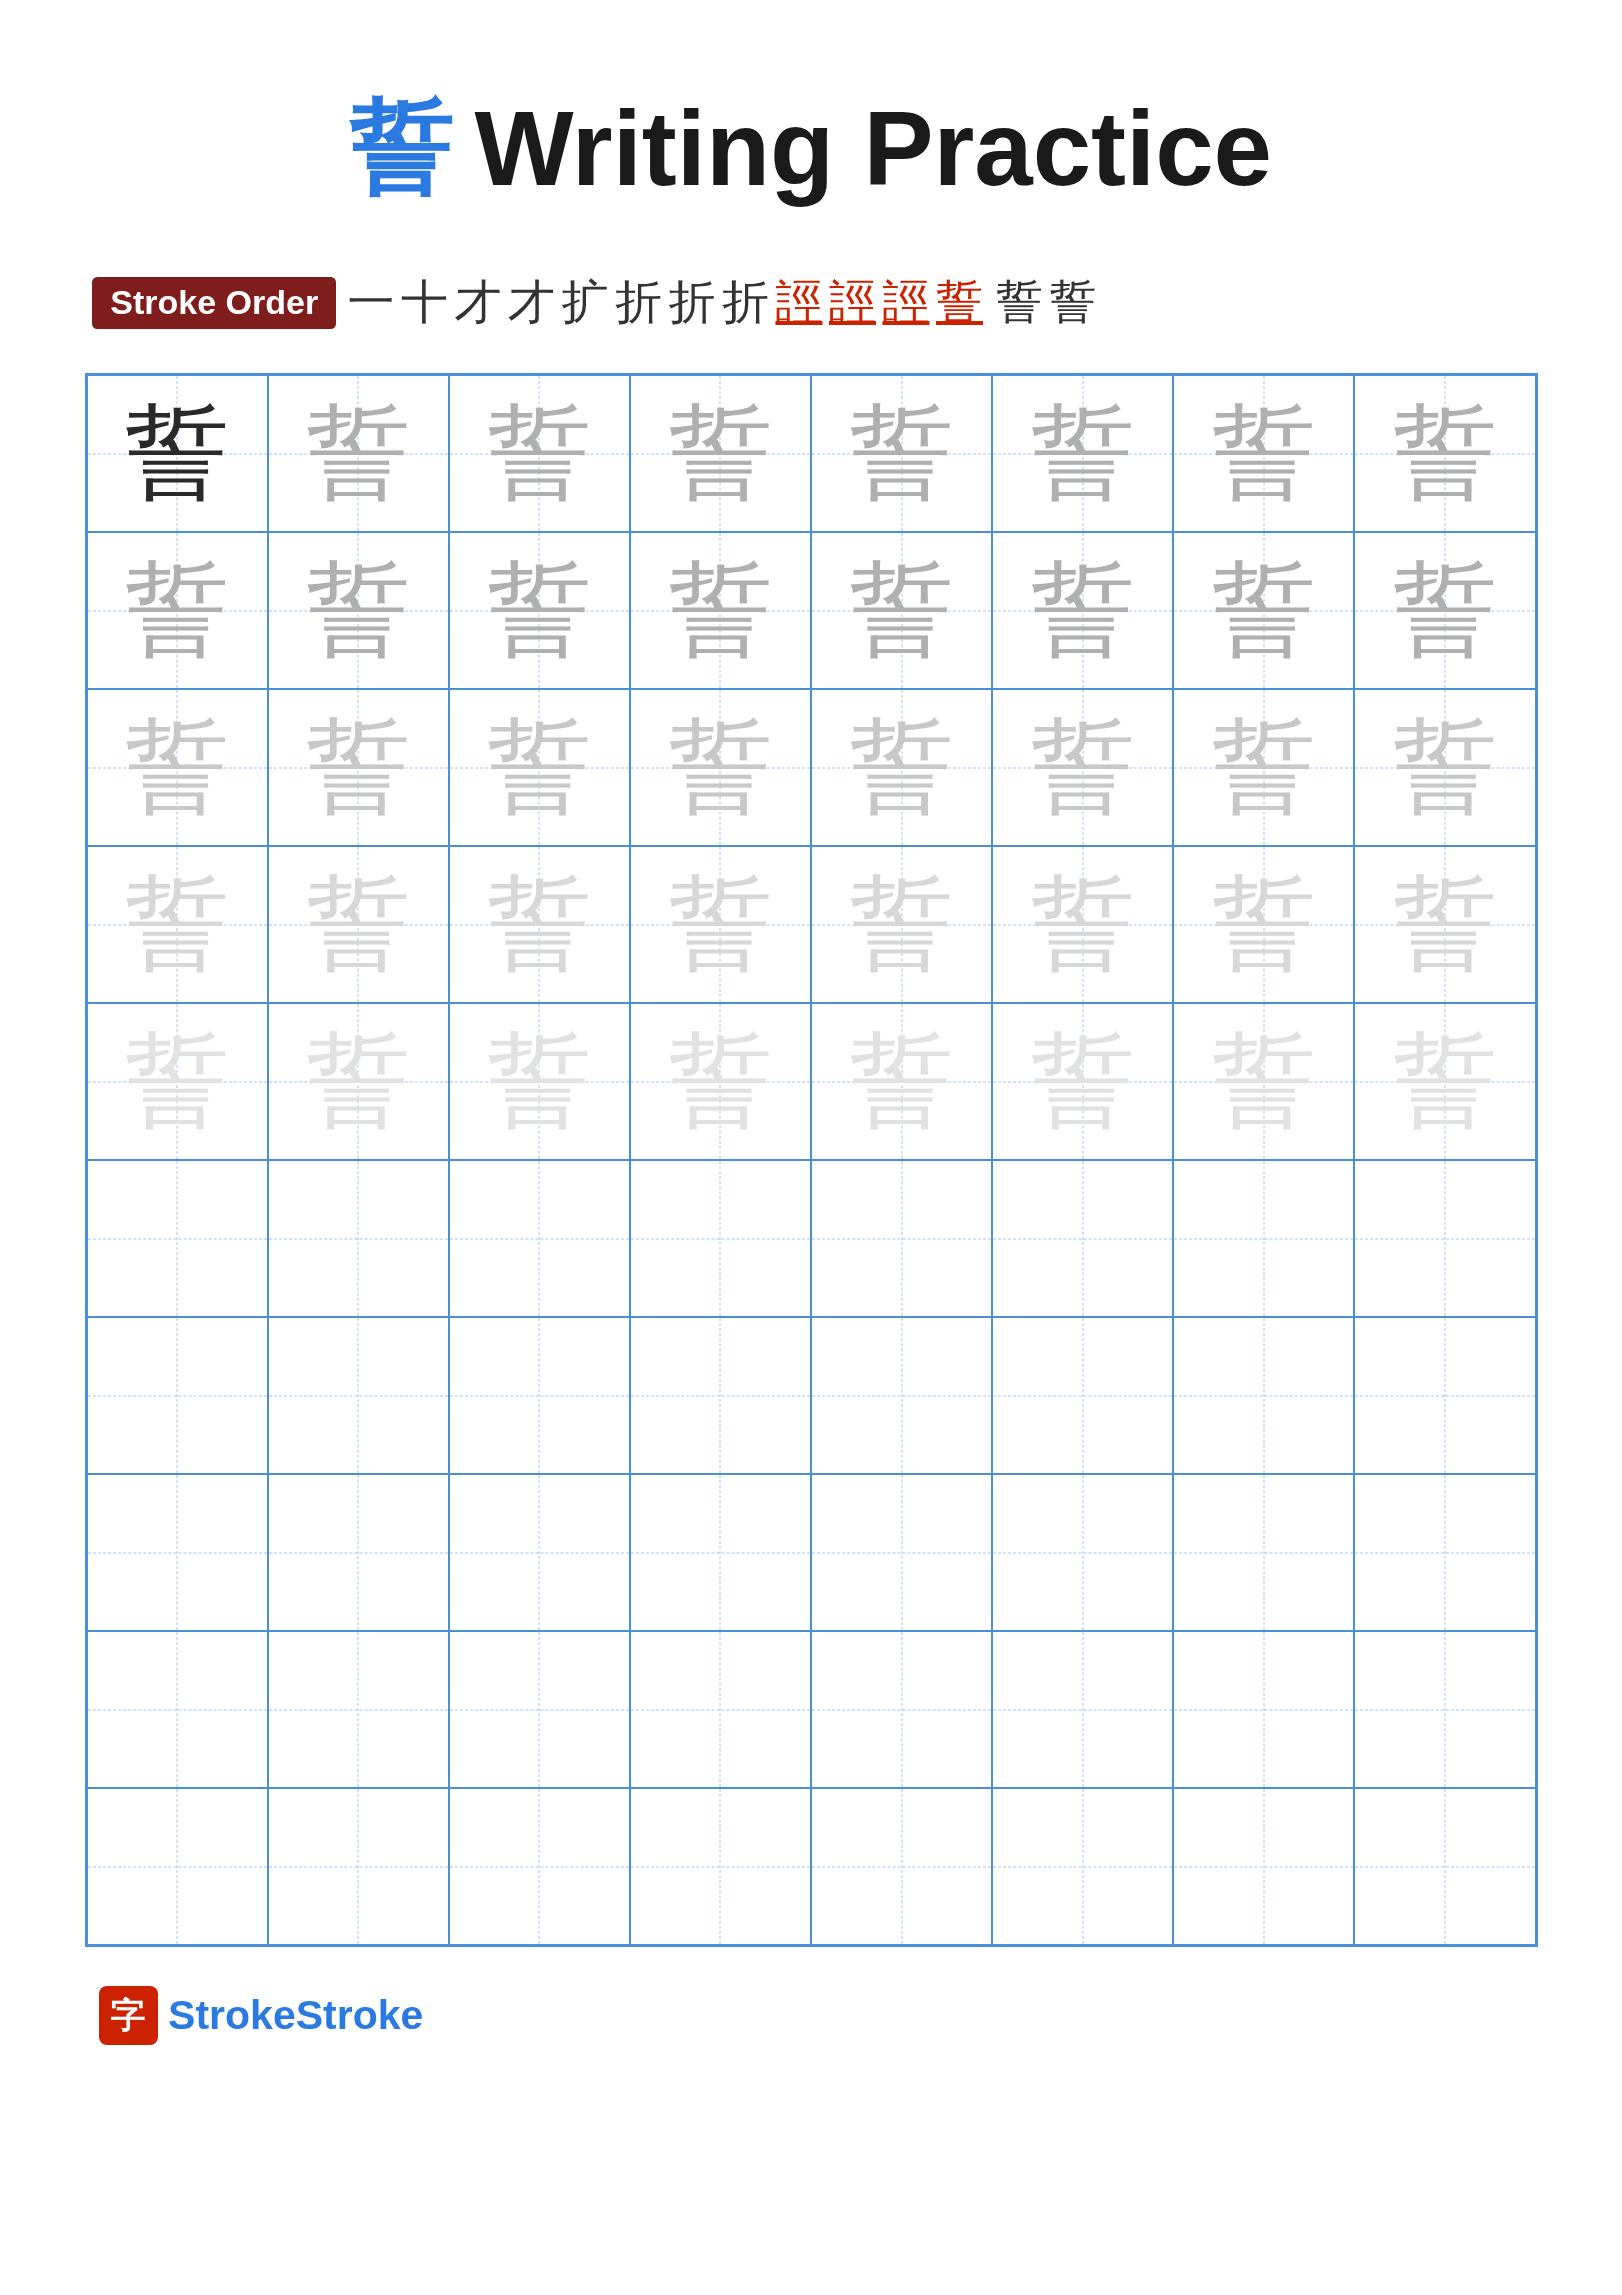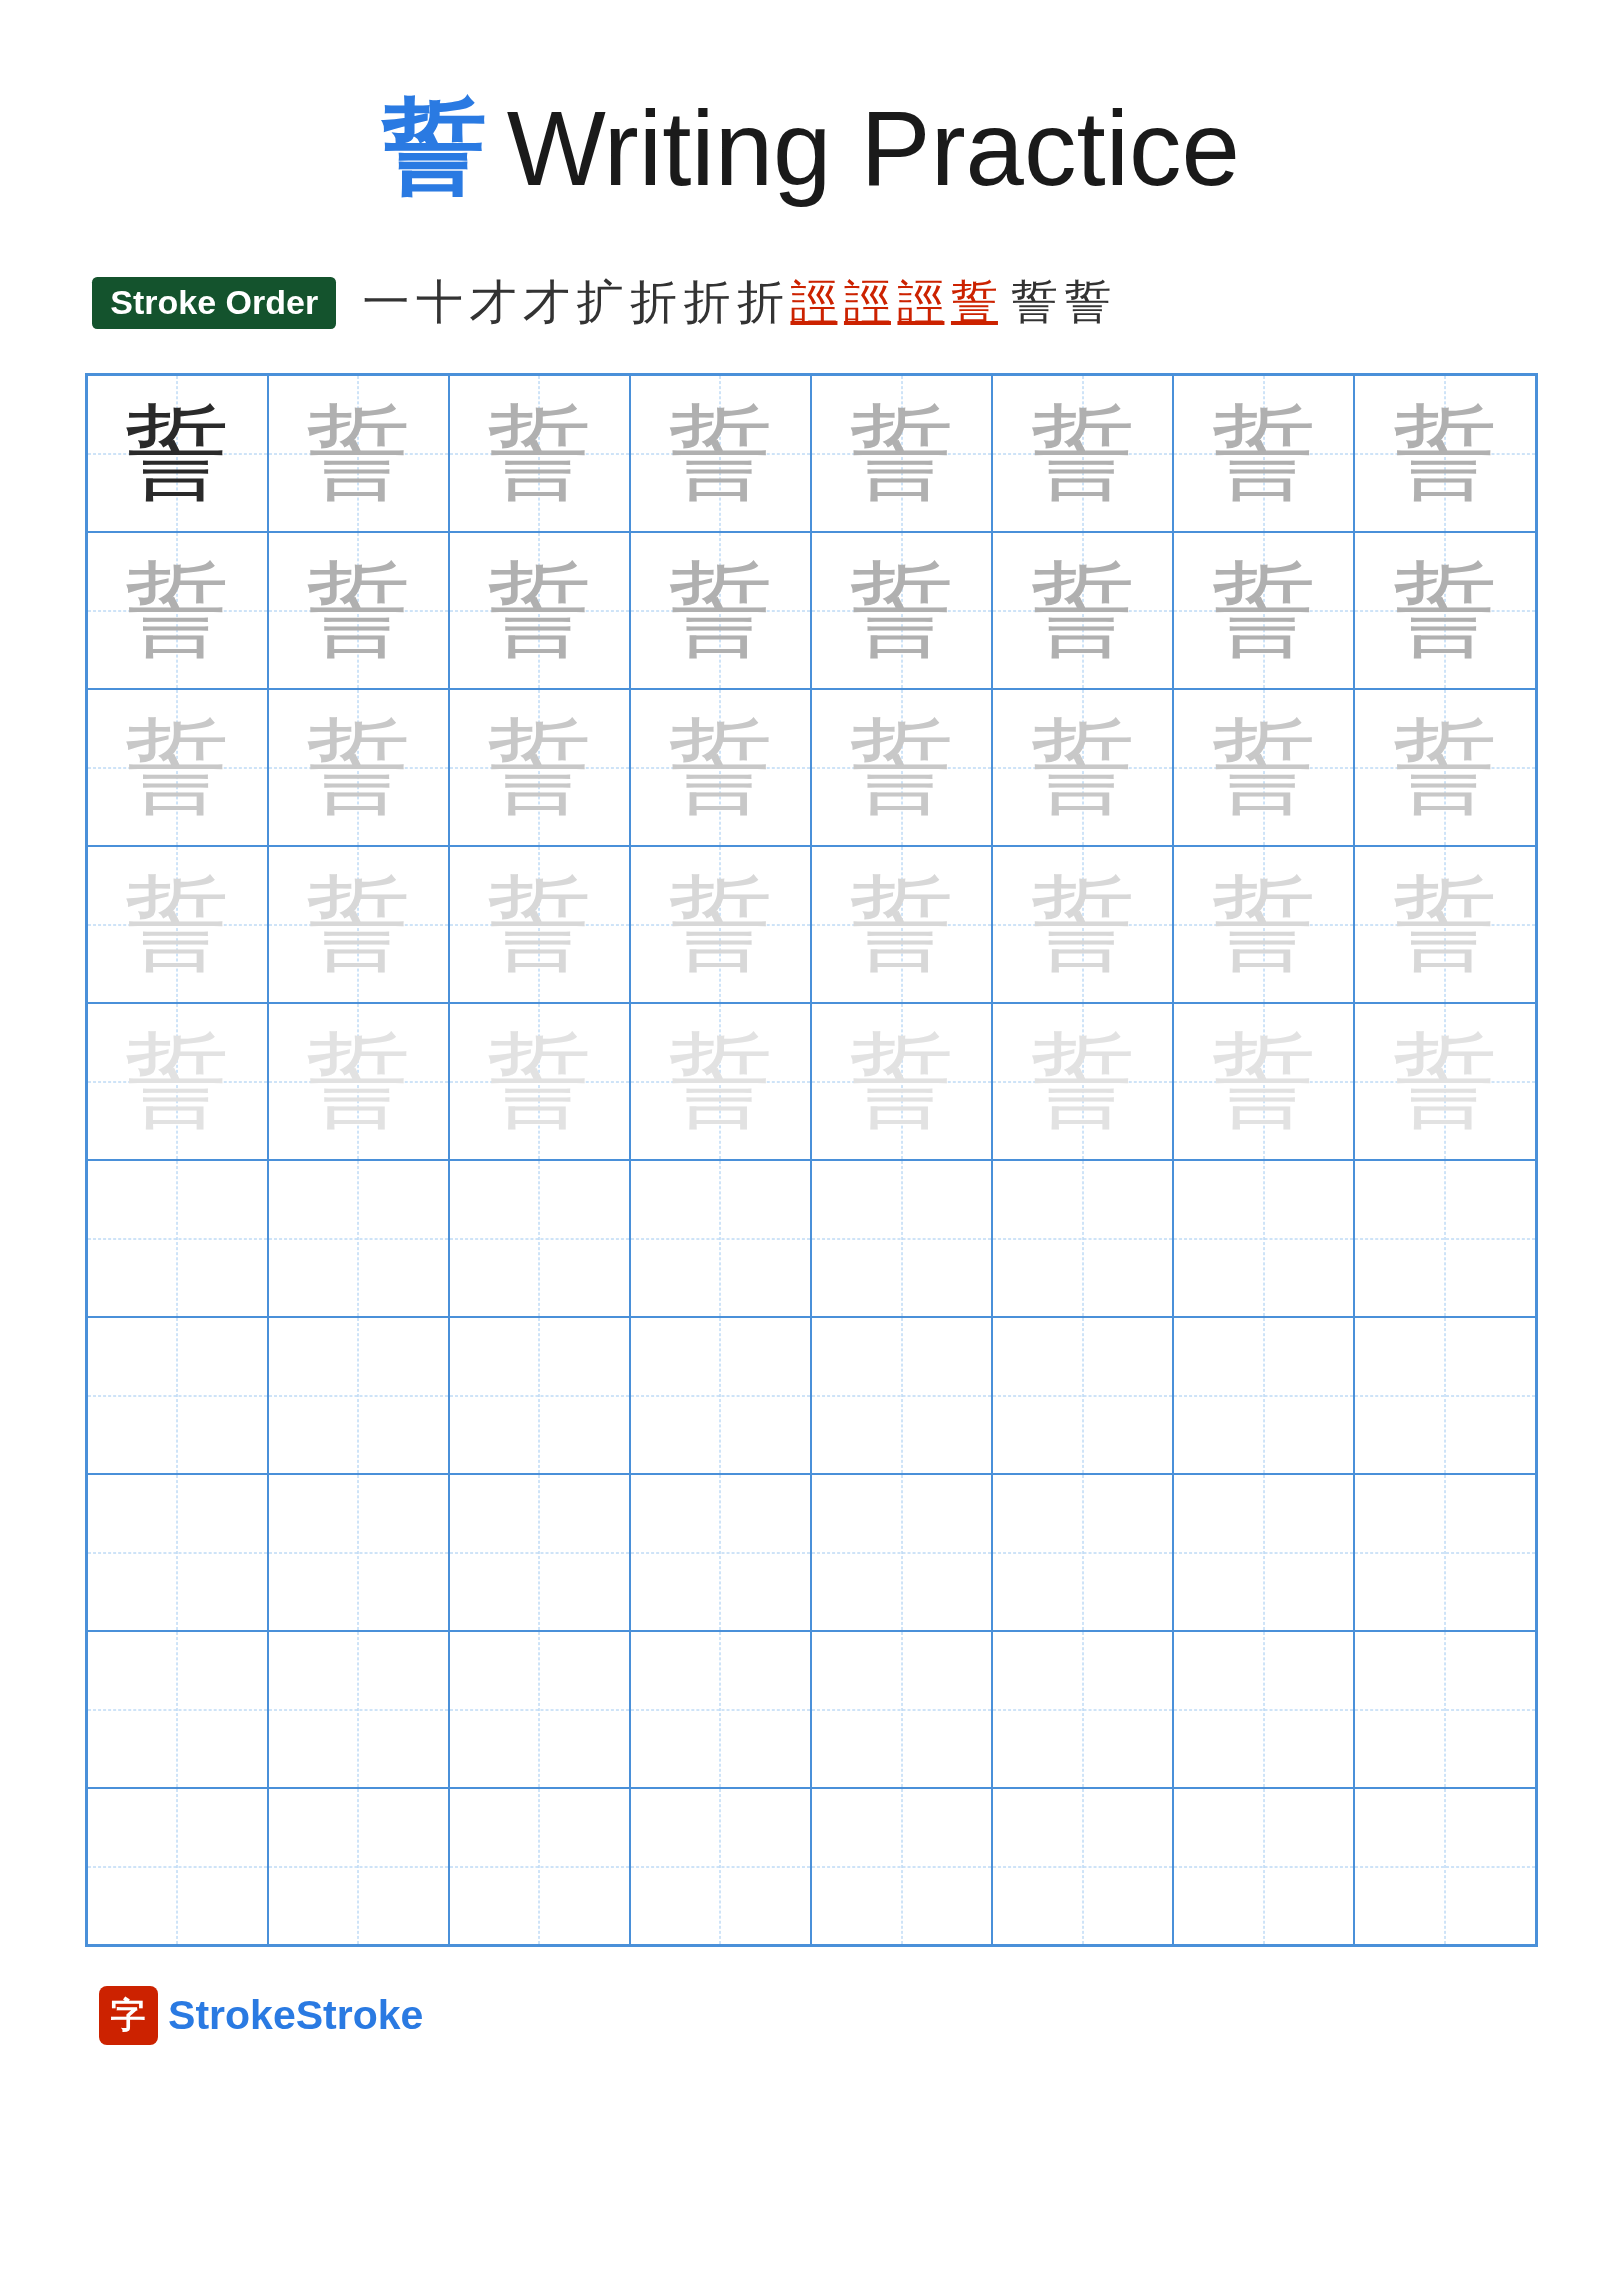--- a/index.html
+++ b/index.html
@@ -33,43 +33,43 @@
     .title-char {
       font-size: 105px;
       color: #2a7ae2;
       font-weight: bold;
       font-family: serif;
       margin-right: 19.6px;
     }
 
     .title-text {
       font-size: 105px;
-      font-weight: normal;
+      font-weight: bold;
       color: #1a1a1a;
       font-family: sans-serif;
     }
 
     
     .stroke-order-area {
       width: 100%;
       display: flex;
       flex-wrap: wrap;
       align-items: center;
       margin-bottom: 39px;
       padding: 0 13px;
     }
 
     .stroke-order-badge {
-      background: #14532d;
+      background: #7f1d1d;
       color: white;
       font-size: 34px;
       font-weight: bold;
       padding: 6.5px 18.3px;
       border-radius: 5.2px;
-      margin-right: 26px;
+      margin-right: 11px;
       font-family: sans-serif;
       white-space: nowrap;
     }
 
     .stroke-chars {
       display: flex;
       flex-wrap: wrap;
       align-items: center;
       gap: 6.5px;
     }

